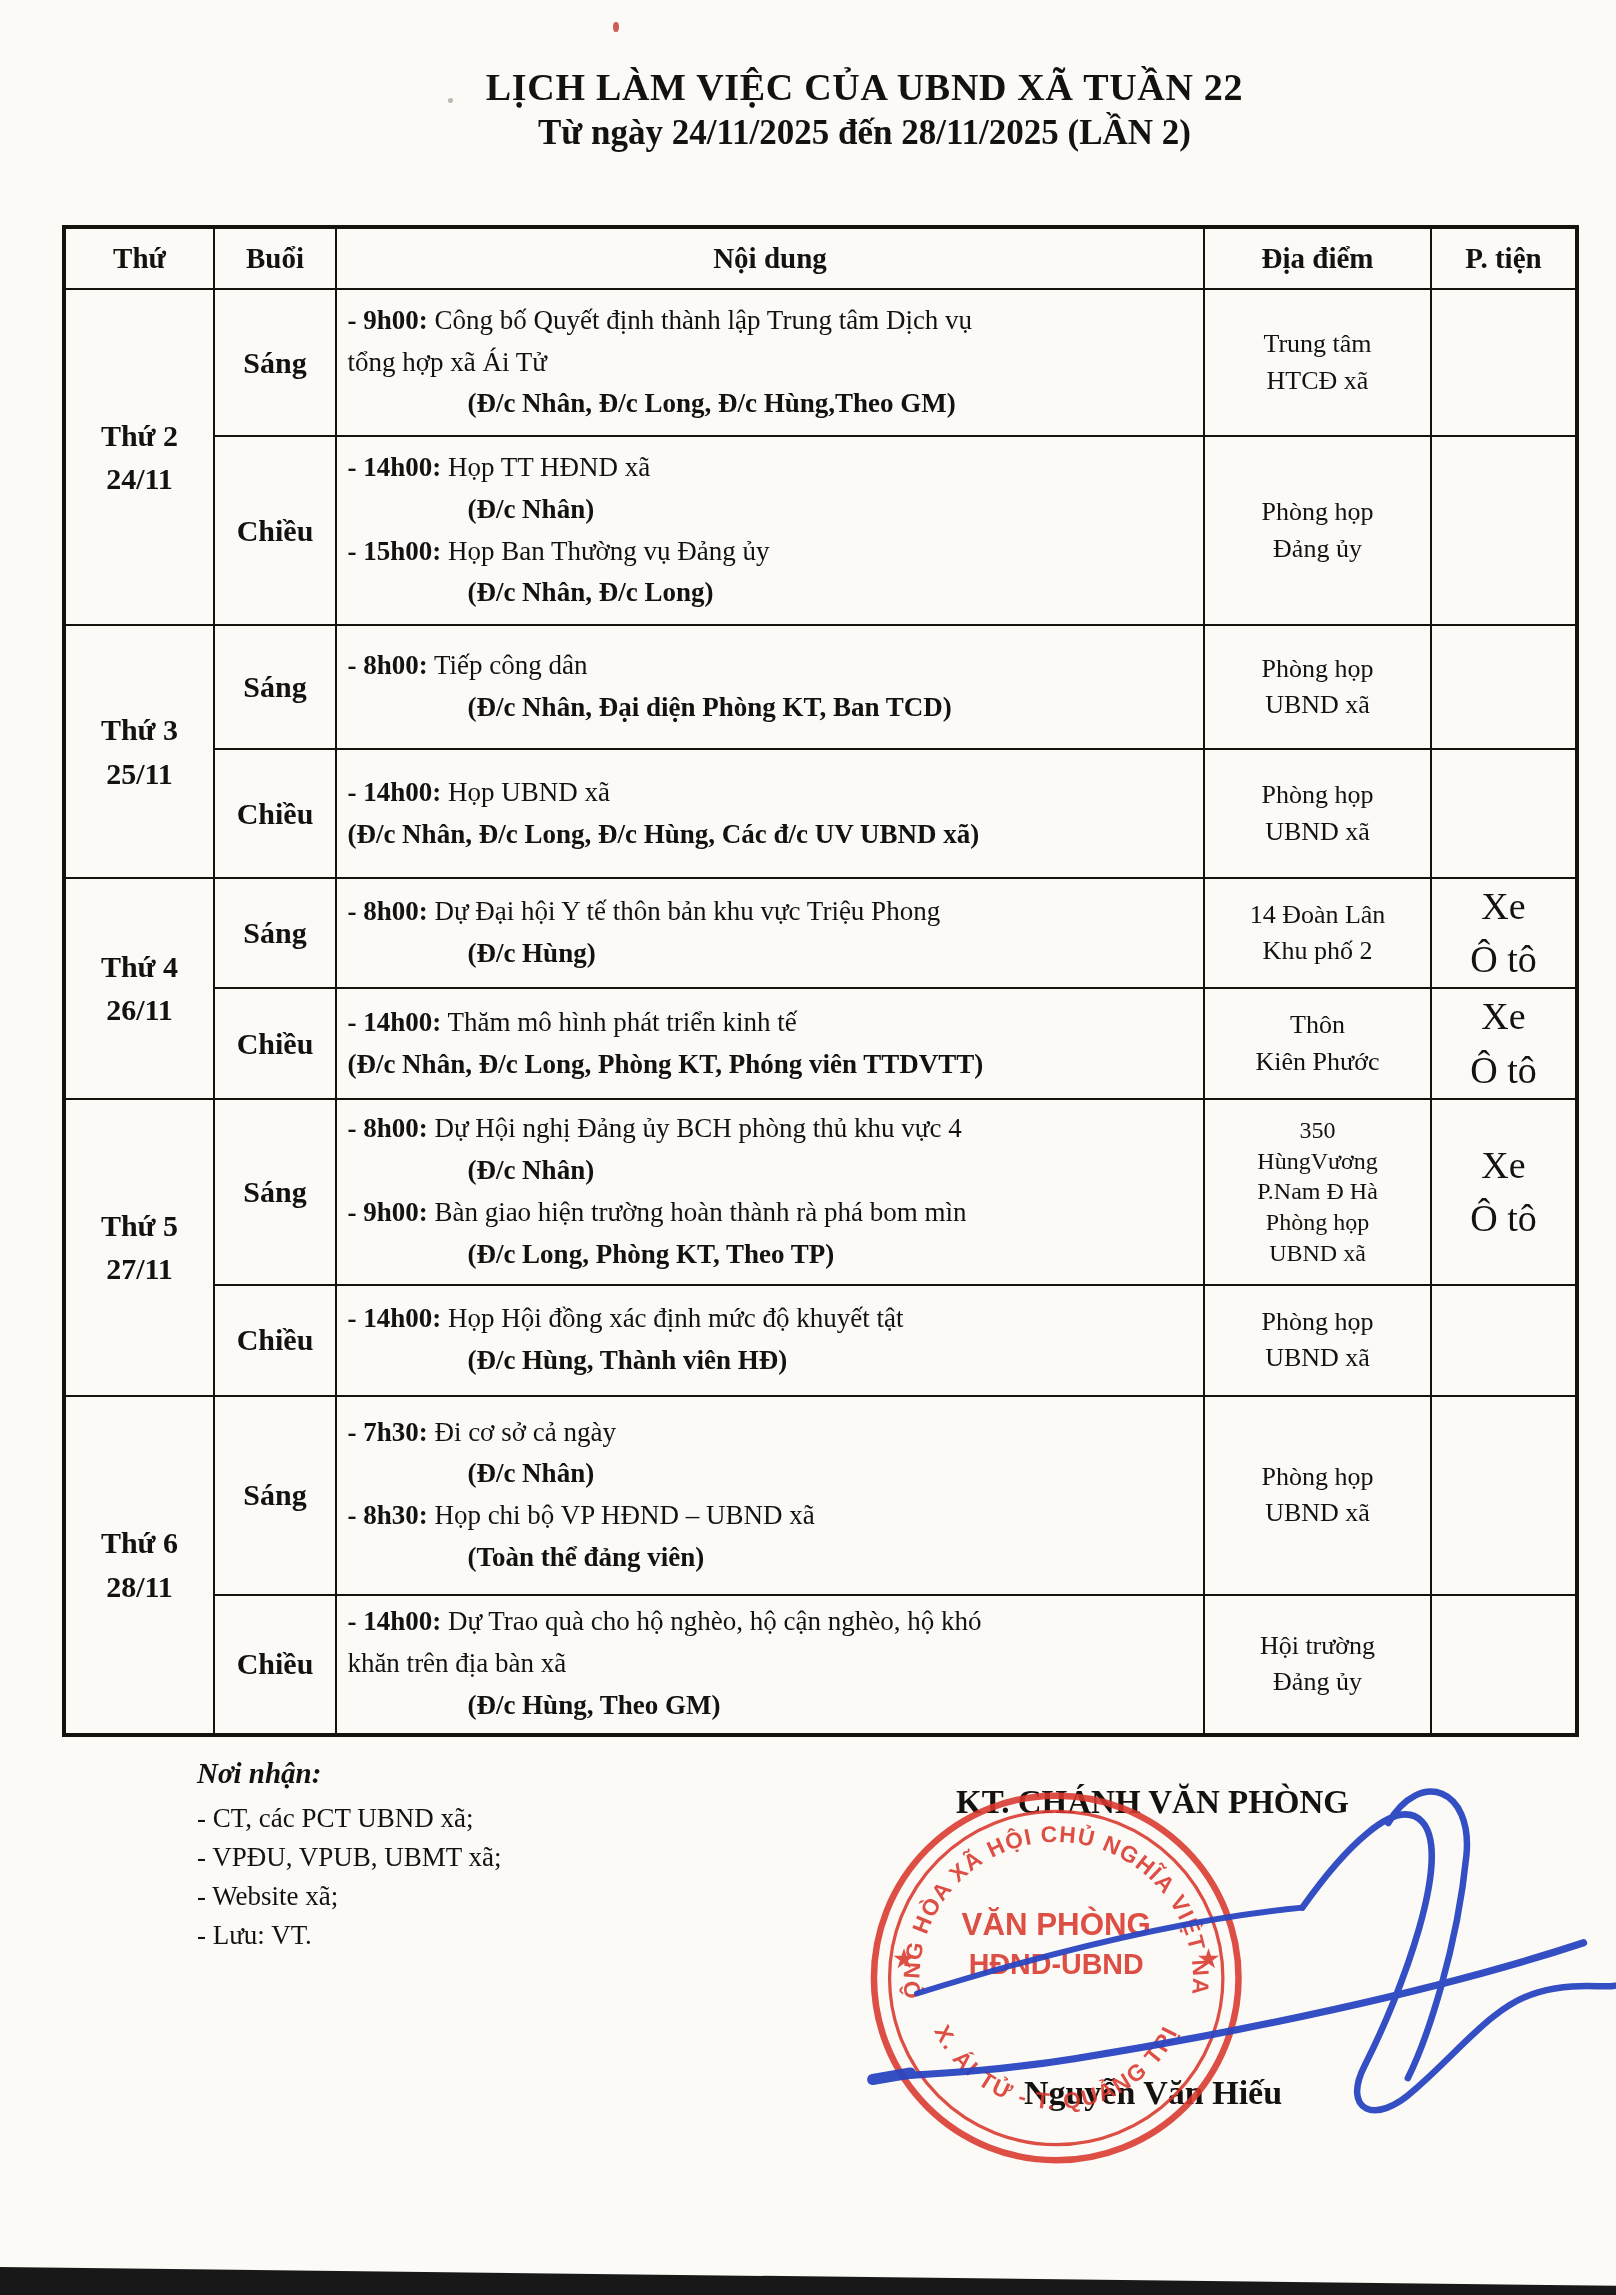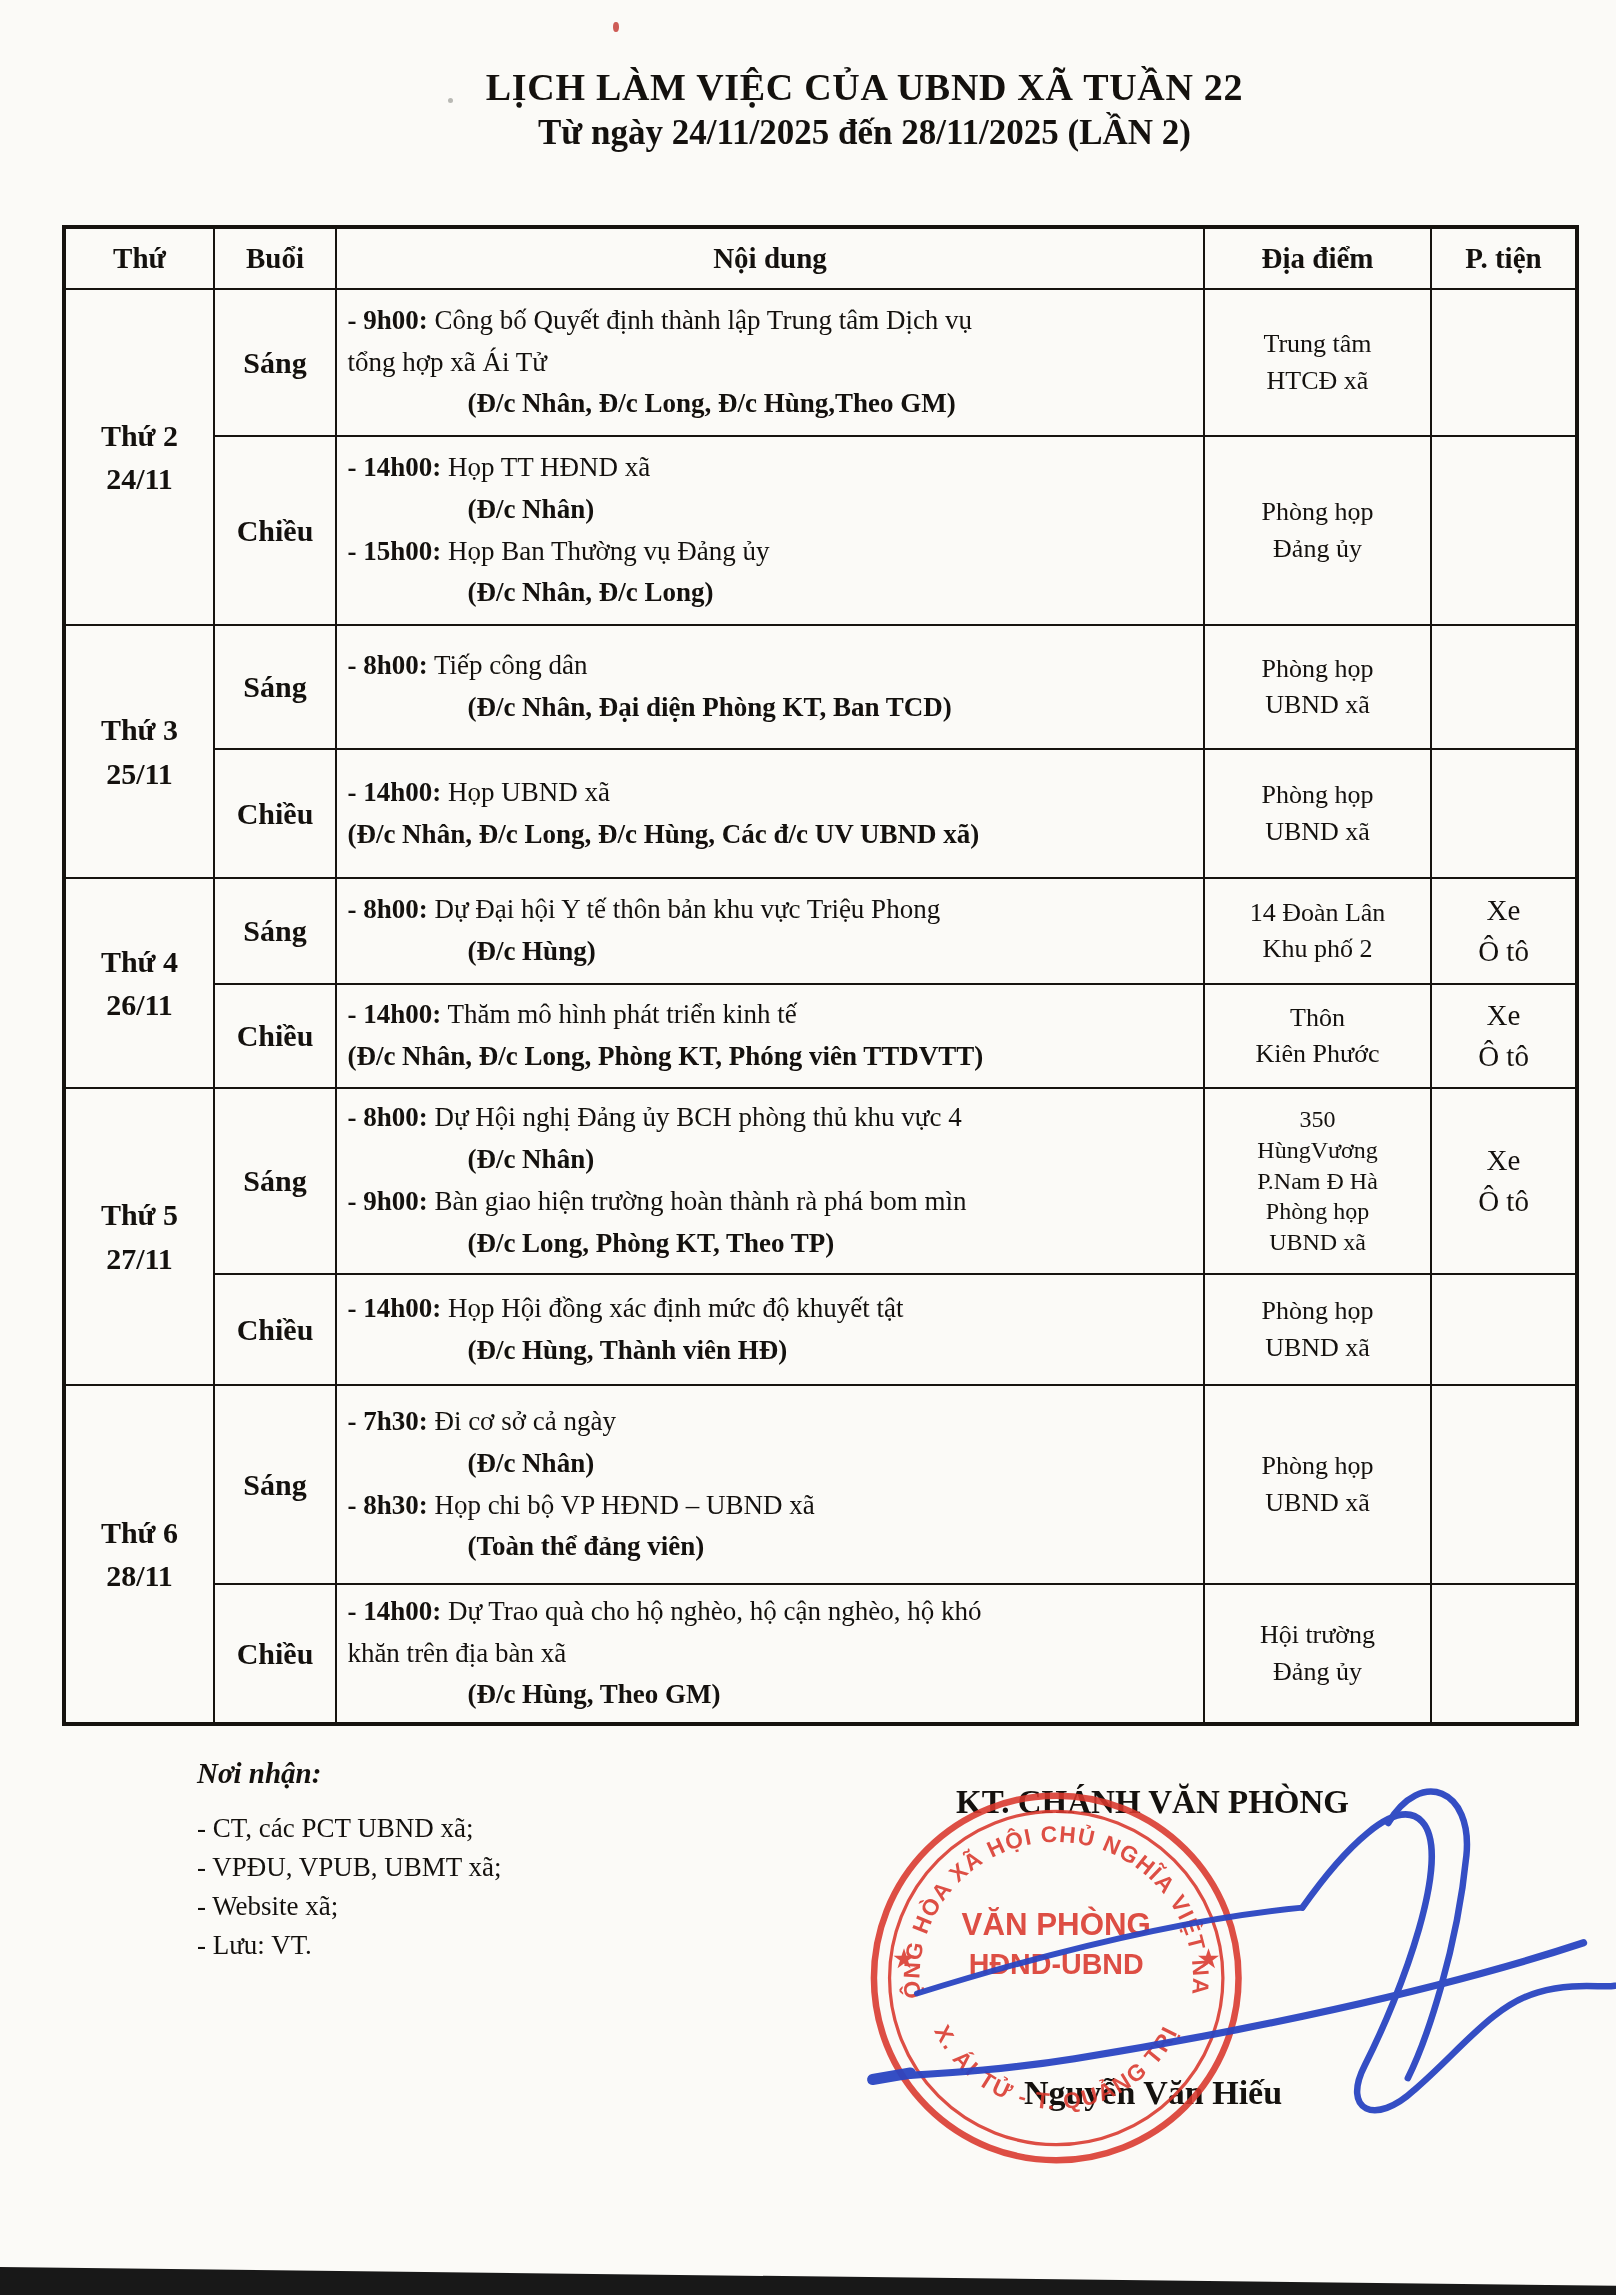--- a/index.html
+++ b/index.html
@@ -43,25 +43,25 @@
     margin-top:40px;
   }
   td.content .line{white-space:nowrap;}
   td.content .indent{padding-left:120px;}
   td.location{
     text-align:center;font-size:26px;line-height:1.4;vertical-align:middle;
     padding:1.3px 3.9px;
   }
   td.location.small{font-size:24px;line-height:1.28;}
   td.vehicle{
-    text-align:center;font-size:29px;line-height:1.4;vertical-align:middle;
+    text-align:center;font-size:38px;line-height:1.4;vertical-align:middle;
   }
   
   .recipients{position:absolute;left:197px;top:1752px;font-size:27px;line-height:1.45;}
-  .recipients .label{font-size:29px;font-weight:bold;font-style:italic;margin-bottom:15px;}
+  .recipients .label{font-size:29px;font-weight:bold;font-style:italic;margin-bottom:5px;}
   .sign-block{
     position:absolute;left:853px;top:1781px;width:599px;
     text-align:center;font-weight:bold;font-size:33px;line-height:1.3;
   }
   .signer-name{
     position:absolute;left:860px;top:2074px;width:586px;
     text-align:center;font-weight:bold;font-size:34px;
   }
   .ink-layer{position:absolute;left:0;top:0;pointer-events:none;}
   

